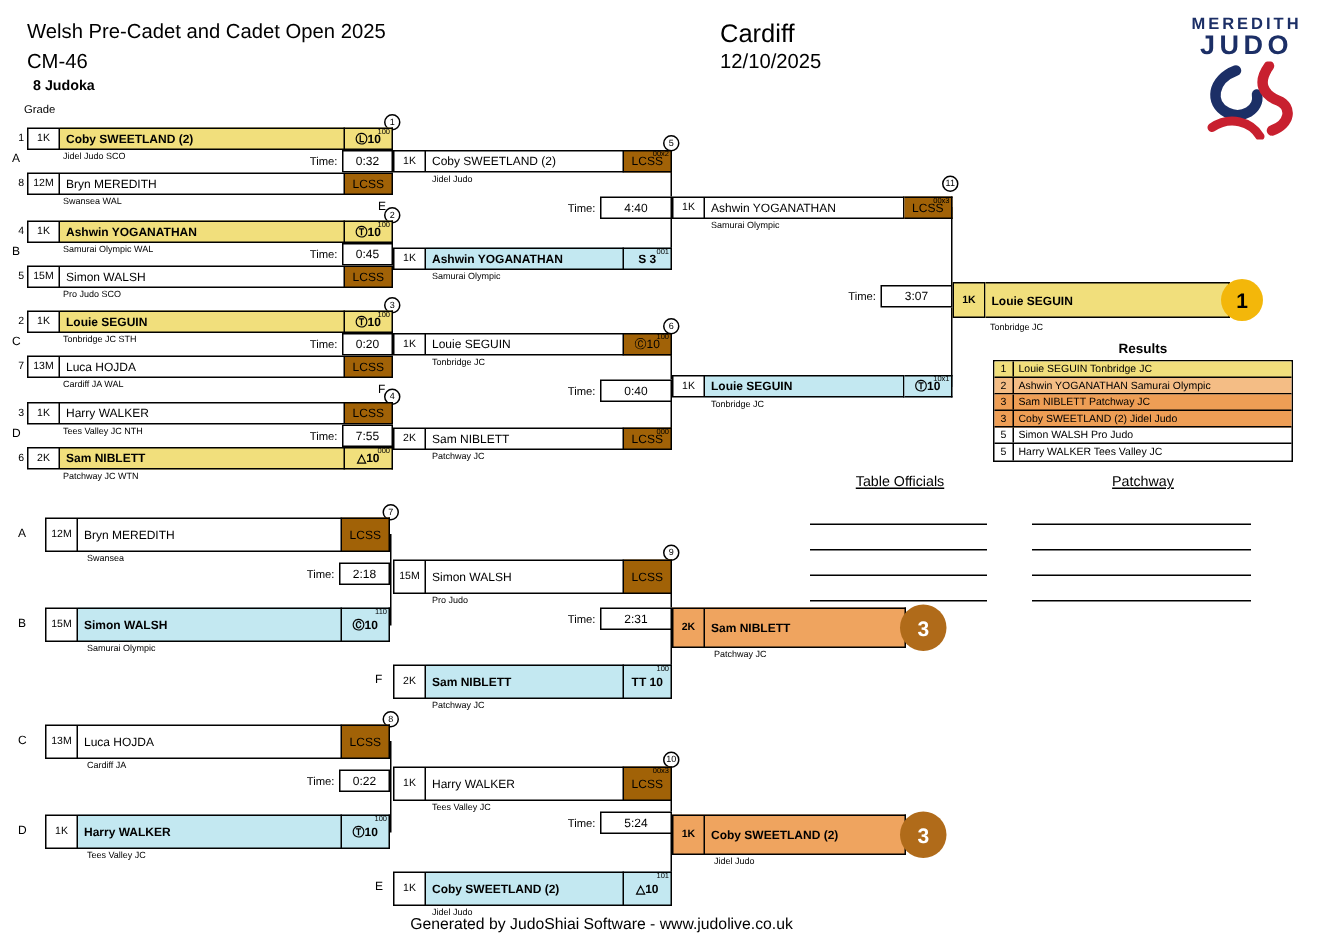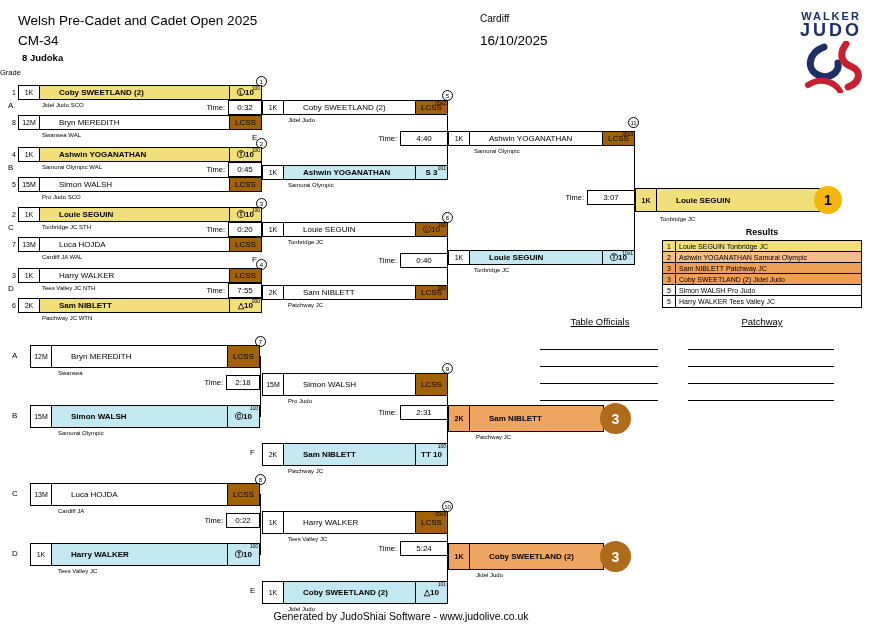--- a/index.html
+++ b/index.html
@@ -1,36 +1,36 @@
 <!DOCTYPE html>
 <html><head>
 <meta charset="utf-8">
 <style>
   *{margin:0;padding:0;box-sizing:border-box}
   html,body{width:891px;height:630px}
   body{position:relative;background:#fff;color:#000;font-family:"Liberation Sans",sans-serif;overflow:hidden}
   .hdr-title{position:absolute;left:18px;top:13px;font-size:13.5px}
   .hdr-cat{position:absolute;left:18px;top:33px;font-size:13.5px}
-  .hdr-city{position:absolute;left:480px;top:13px;font-size:10px}
+  .hdr-city{position:absolute;left:480px;top:13px;font-size:17px}
   .hdr-date{position:absolute;left:480px;top:33px;font-size:13.5px}
   .hdr-count{position:absolute;left:22px;top:52px;font-size:9.5px;font-weight:bold}
-  .hdr-grade{position:absolute;left:0;top:68px;font-size:7.5px}
+  .hdr-grade{position:absolute;left:16px;top:68px;font-size:7.5px}
   .logo{position:absolute;left:786px;top:10px;width:90px;text-align:center;color:#1c2f66}
   .logo .l1{font-size:11px;font-weight:bold;letter-spacing:2px}
   .logo .l2{font-size:18px;font-weight:bold;letter-spacing:3px;margin-top:-2px}
   .pbox{position:absolute;display:flex}
   .c1{width:244px;height:15px}
   .c2{width:186px;height:15px}
   .c3{width:187px;height:15px}
   .b1{width:230px;height:23px}
   .b2{width:186px;height:23px}
   .champ{width:185px;height:24px}
   .bz{width:156px;height:27px}
   .pbox .w{flex:0 0 22px;border:1px solid #000;font-size:7px;display:flex;align-items:center;justify-content:center;background:#fff}
-  .pbox .n{flex:1;border:1px solid #000;border-left:none;font-size:8px;display:flex;align-items:center;padding-left:19px;background:#fff;white-space:nowrap;overflow:hidden}
+  .pbox .n{flex:1;border:1px solid #000;border-left:none;font-size:8px;display:flex;align-items:center;padding-left:4px;background:#fff;white-space:nowrap;overflow:hidden}
   .pbox .s{flex:0 0 32px;border:1px solid #000;border-left:none;position:relative;display:flex;align-items:center;justify-content:center;font-size:8px;background:#a16207}
   .pbox .s .sup{position:absolute;top:-1px;right:1px;font-size:5px;line-height:6px;font-style:normal;font-weight:normal}
   .pbox.gold .n,.pbox.gold .s{background:#f1df7c;font-weight:bold}
   .pbox.blue .n,.pbox.blue .s{background:#c3e8f1;font-weight:bold}
   .champ .w,.champ .n{background:#f1df7c;font-weight:bold}
   .orange .w,.orange .n{background:#efa45f;font-weight:bold}
   .club{position:absolute;font-size:6px;white-space:nowrap}
   .seed{position:absolute;font-size:7px;width:10px;text-align:right}
   .mletter{position:absolute;font-size:8px}
   .mcircle{position:absolute;width:11px;height:11px;border:1px solid #000;border-radius:50%;background:#fff;font-size:6px;display:flex;align-items:center;justify-content:center}
@@ -52,28 +52,28 @@
   .bg-silver{background:#f4bd85}
   .bg-bronze{background:#ee9e55}
   .off-head{position:absolute;font-size:9.5px;text-decoration:underline;text-align:center}
   .sig{position:absolute;border-top:1px solid #000;height:0}
   .footer{position:absolute;left:0;top:610px;width:802px;text-align:center;font-size:10.5px}
 </style>
 </head>
 <body>
 
 <div class="hdr-title">Welsh Pre-Cadet and Cadet Open 2025</div>
-<div class="hdr-cat">CM-34</div>
+<div class="hdr-cat">CM-46</div>
 <div class="hdr-city">Cardiff</div>
-<div class="hdr-date">16/10/2025</div>
+<div class="hdr-date">12/10/2025</div>
 <div class="hdr-count">8 Judoka</div>
 <div class="hdr-grade">Grade</div>
 
 <div class="logo">
-  <div class="l1">WALKER</div>
+  <div class="l1">MEREDITH</div>
   <div class="l2">JUDO</div>
   <svg width="74" height="52" viewBox="0 0 74 52">
     <path d="M30 6 C14 12 12 28 24 34 C34 39 46 32 44 22" fill="none" stroke="#1c2f66" stroke-width="7" stroke-linecap="round"></path>
     <path d="M52 3 C44 14 48 22 58 26 C68 30 66 42 54 46" fill="none" stroke="#c8202f" stroke-width="7" stroke-linecap="round"></path>
     <path d="M14 44 C26 36 40 40 46 50" fill="none" stroke="#c8202f" stroke-width="6" stroke-linecap="round"></path>
   </svg>
 </div>
 
 <span class="seed" style="left:6px;top:89px">1</span>
 <span class="seed" style="left:6px;top:119px">8</span>

